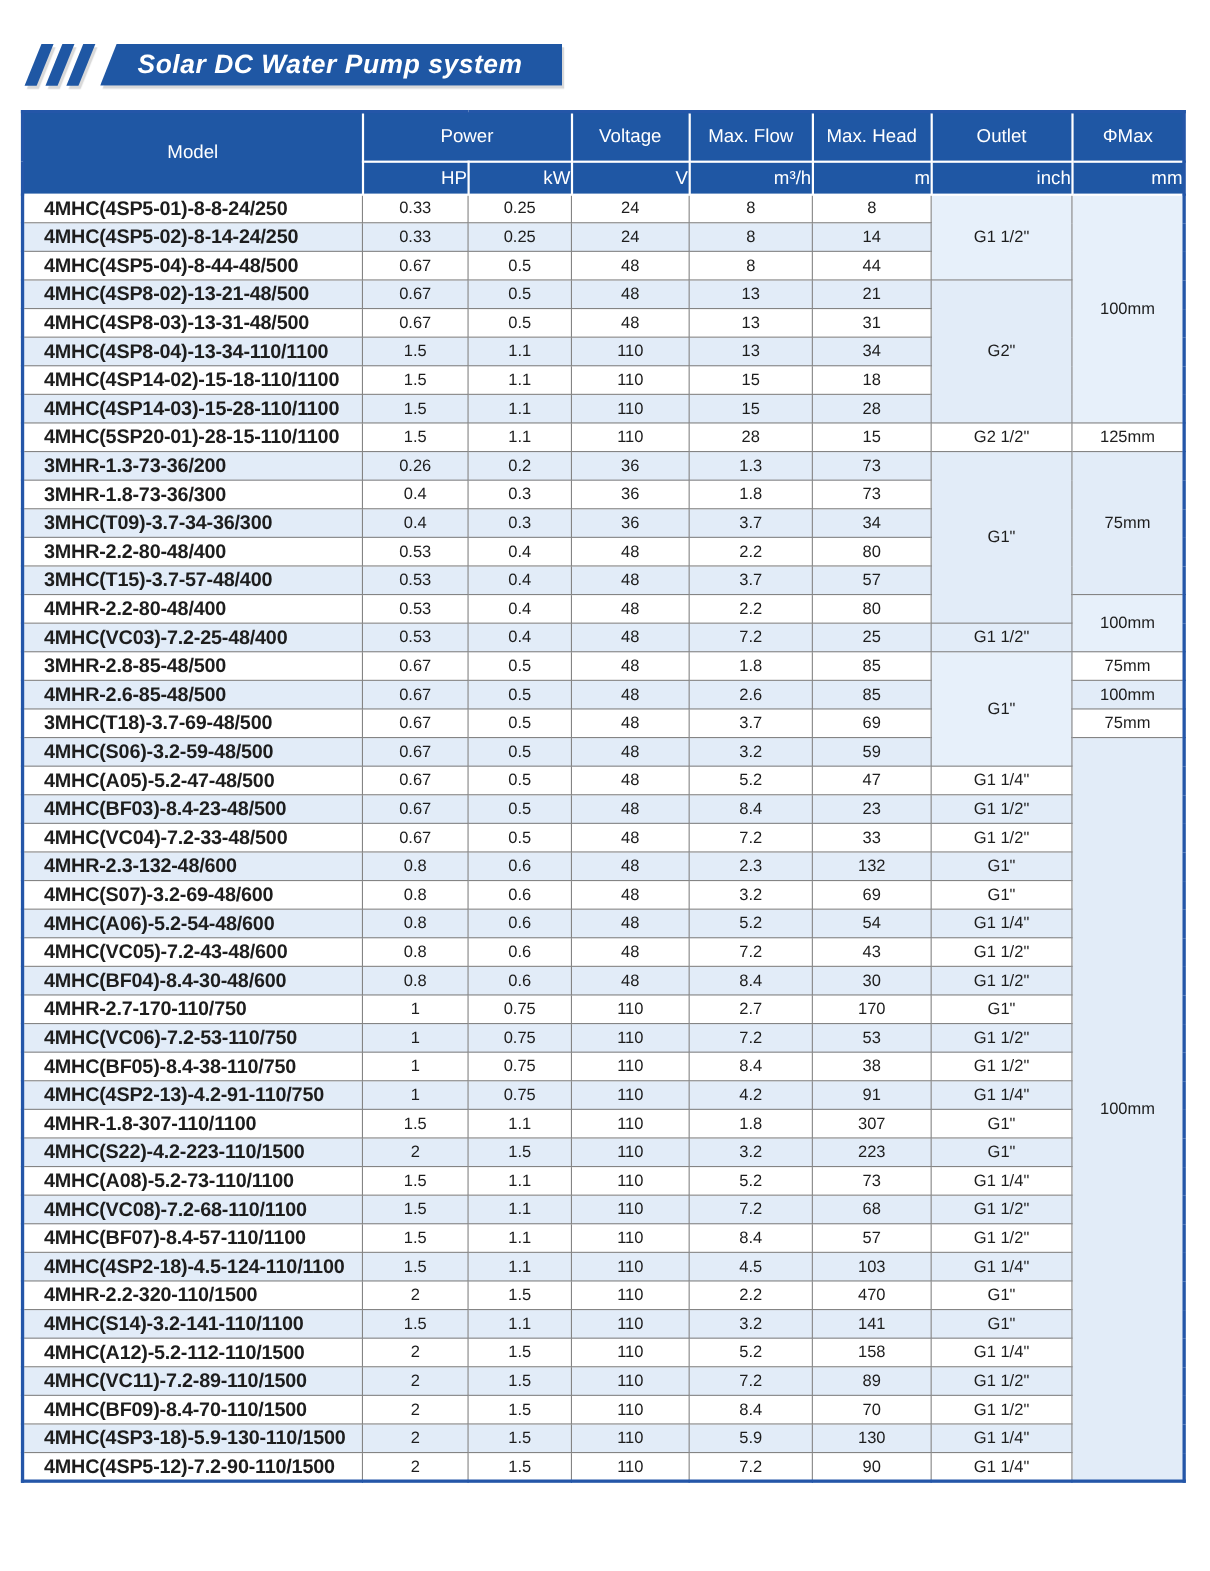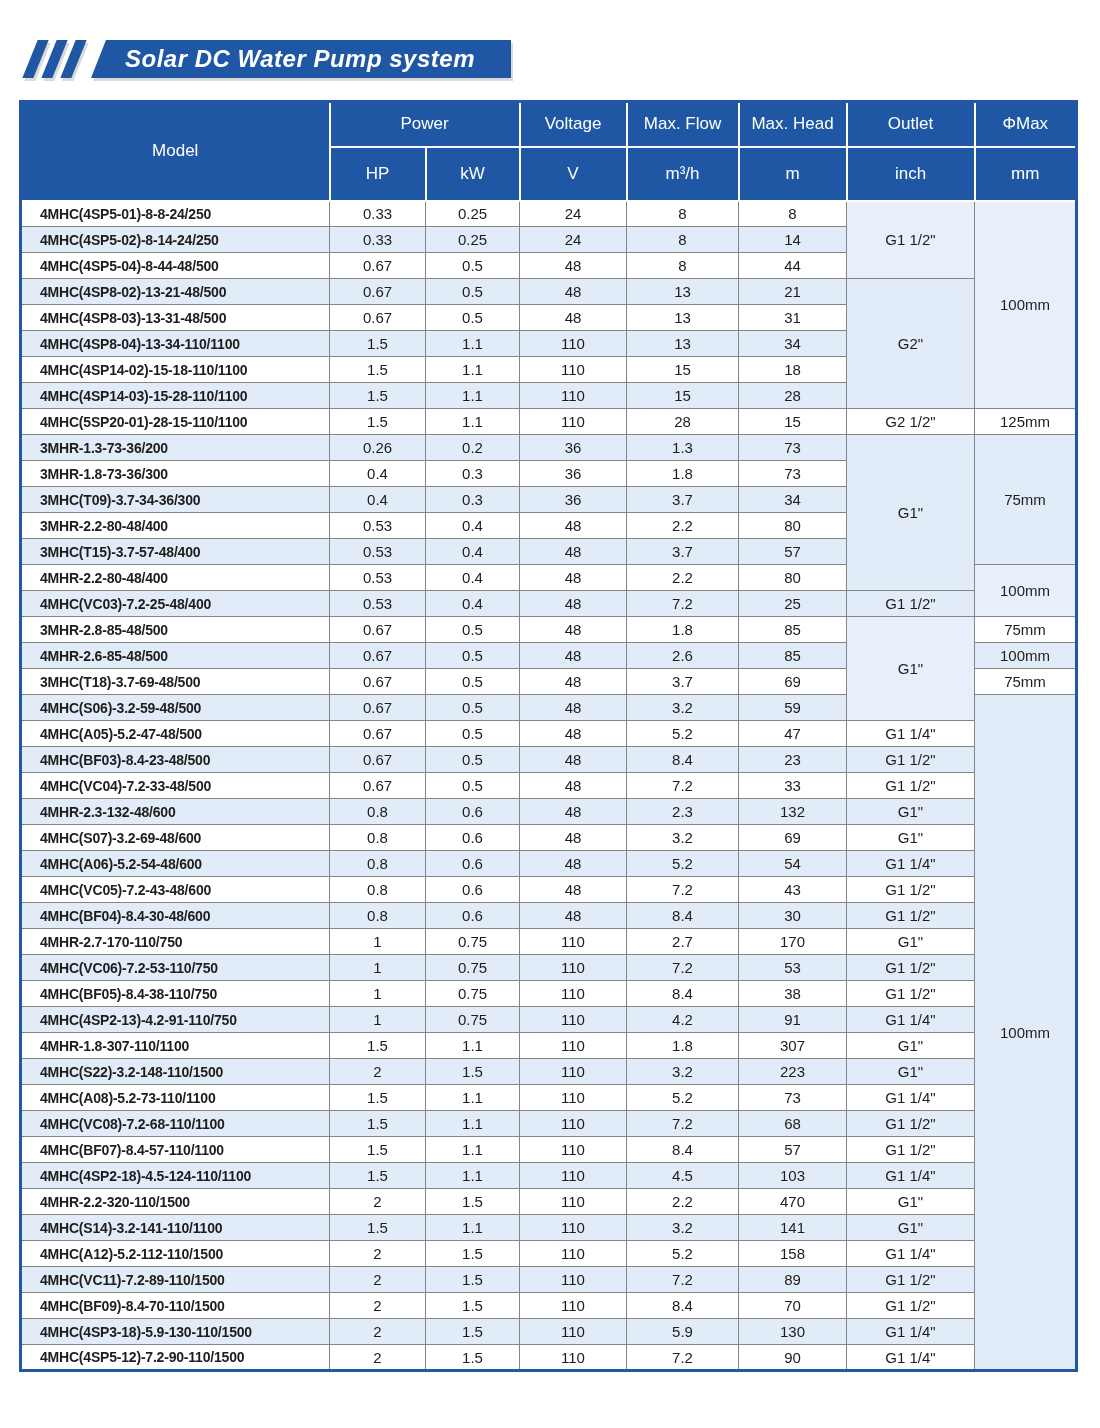--- a/index.html
+++ b/index.html
@@ -43,32 +43,32 @@
     border: 3px solid #2456a8;
     background: #ffffff;
   }
   thead th {
     background: #1f57a4; color: #ffffff;
     font-weight: normal; font-size: 17px;
     border: 2px solid #ffffff;
     text-align: center; vertical-align: middle;
   }
   thead tr.h1 th { height: 45px; }
-  thead tr.h2 th { height: 54px; }
+  thead tr.h2 th { height: 30px; text-align: right; }
   tbody td {
     border: 1px solid #848484;
     height: 26px;
     font-size: 15px;
     text-align: center; vertical-align: middle;
     background: #ffffff;
   }
   tbody tr.alt td { background: #e2ecf8; }
   tbody td.model {
     text-align: left; padding-left: 18px;
-    font-weight: bold; font-size: 14px;
+    font-weight: bold; font-size: 18px;
     letter-spacing: -0.2px;
   }
   tbody td.merged { background: #e7f0fa; }
 </style>
 </head>
 <body>
 
 <header class="banner">
   <div class="stripes">
       <i></i>
@@ -397,21 +397,21 @@
       <tr>
         <td class="model">4MHR-1.8-307-110/1100</td>
         <td>1.5</td>
         <td>1.1</td>
         <td>110</td>
         <td>1.8</td>
         <td>307</td>
         <td rowspan="1">G1"</td>
       </tr>
       <tr class="alt">
-        <td class="model">4MHC(S22)-3.2-148-110/1500</td>
+        <td class="model">4MHC(S22)-4.2-223-110/1500</td>
         <td>2</td>
         <td>1.5</td>
         <td>110</td>
         <td>3.2</td>
         <td>223</td>
         <td rowspan="1">G1"</td>
       </tr>
       <tr>
         <td class="model">4MHC(A08)-5.2-73-110/1100</td>
         <td>1.5</td>

